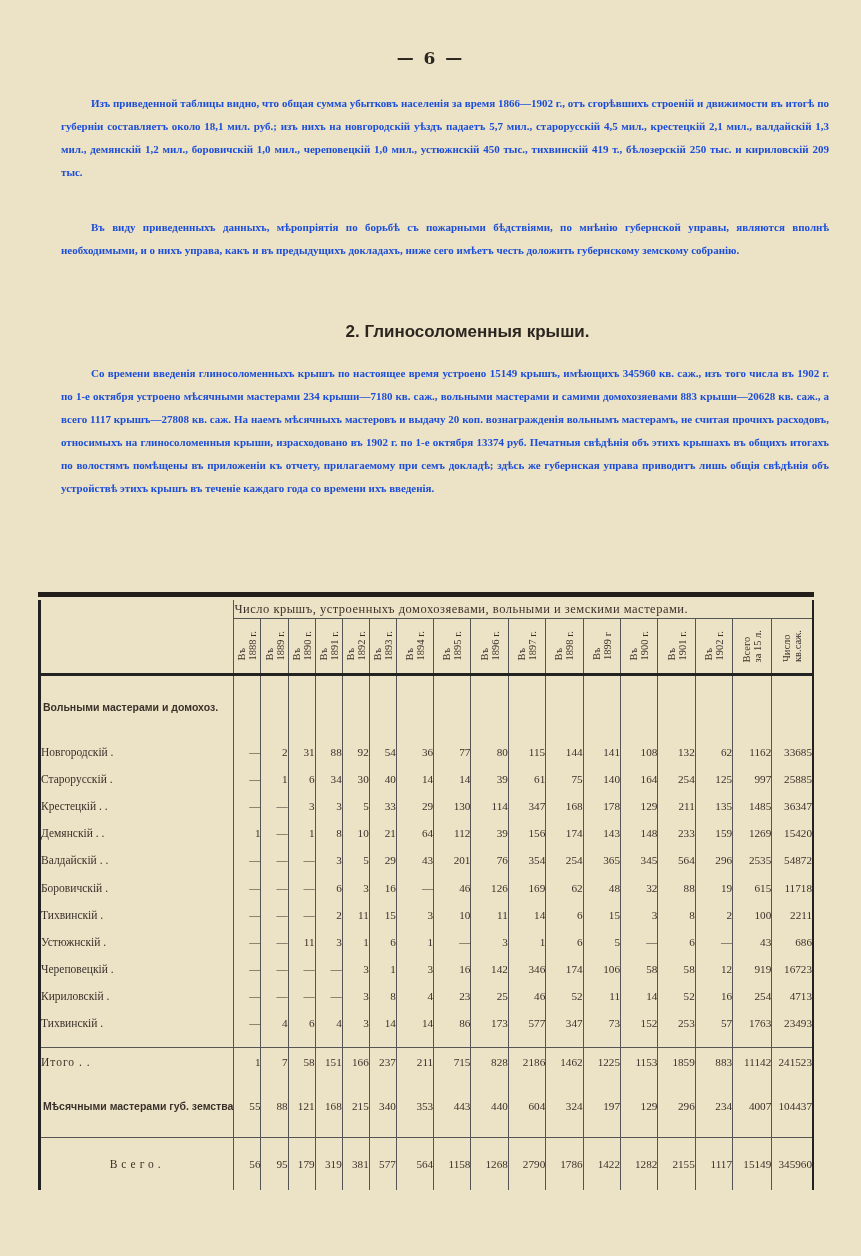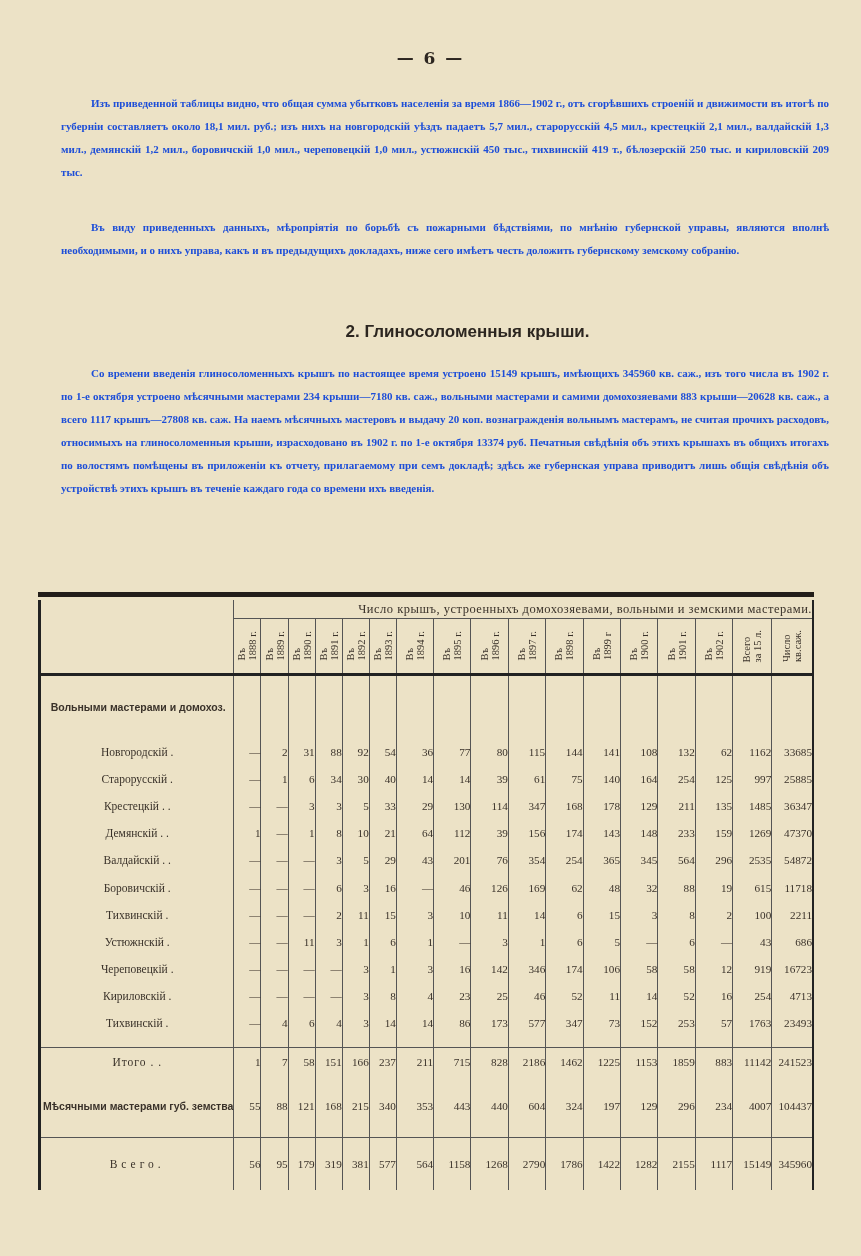--- a/index.html
+++ b/index.html
@@ -31,36 +31,36 @@
   .tbl-wrap { position: absolute; left: 38px; top: 592px; width: 776px; }
   .top-rule { position: absolute; left: 0; top: 0; width: 776px; height: 5px; background: #231e1a; }
   table.grid {
     position: absolute; left: 0; top: 8px;
     border-collapse: collapse; table-layout: fixed;
     font-family: "Liberation Serif", serif; font-size: 11.2px; color: #3a322a;
   }
   table.grid td, table.grid th { padding: 0; }
   th.super {
     font-weight: normal; font-size: 12.5px; letter-spacing: 0.5px;
-    height: 18px; text-align: right; border-bottom: 1px solid #555;
+    height: 18px; text-align: left; border-bottom: 1px solid #555;
     border-left: 1px solid #555; border-right: 2px solid #222;
   }
   th.stub { border-left: 3px solid #222; border-bottom: 3px solid #222; }
   th.year {
     height: 54px; font-weight: normal; border-left: 1px solid #555;
     border-bottom: 3px solid #222; vertical-align: middle;
   }
   th.year.last { border-right: 2px solid #222; }
   .vert {
     writing-mode: vertical-rl; transform: rotate(180deg);
     font-size: 10.5px; line-height: 11px; margin: 0 auto; white-space: pre;
     text-align: left;
   }
   td.stubc {
-    border-left: 3px solid #222; text-align: center; padding-left: 18px;
+    border-left: 3px solid #222; text-align: left; padding-left: 18px;
     font-size: 11.5px; white-space: nowrap; height: 27.2px;
   }
   td.num {
     border-left: 1px solid #555; text-align: right; padding-right: 3px; white-space: nowrap;
   }
   td.num.last { border-right: 2px solid #222; }
   tr.section td.stubc {
     font-family: "Liberation Sans", sans-serif; font-weight: bold; font-size: 10.5px;
     padding-left: 2px; line-height: 13px; height: 62px; vertical-align: middle;
   }
@@ -271,21 +271,21 @@
           <td class="num">64</td>
           <td class="num">112</td>
           <td class="num">39</td>
           <td class="num">156</td>
           <td class="num">174</td>
           <td class="num">143</td>
           <td class="num">148</td>
           <td class="num">233</td>
           <td class="num">159</td>
           <td class="num">1269</td>
-          <td class="num last">47370</td>
+          <td class="num last">15420</td>
         </tr>
         <tr>
           <td class="stubc">Валдайскій . .</td>
           <td class="num">—</td>
           <td class="num">—</td>
           <td class="num">—</td>
           <td class="num">3</td>
           <td class="num">5</td>
           <td class="num">29</td>
           <td class="num">43</td>

